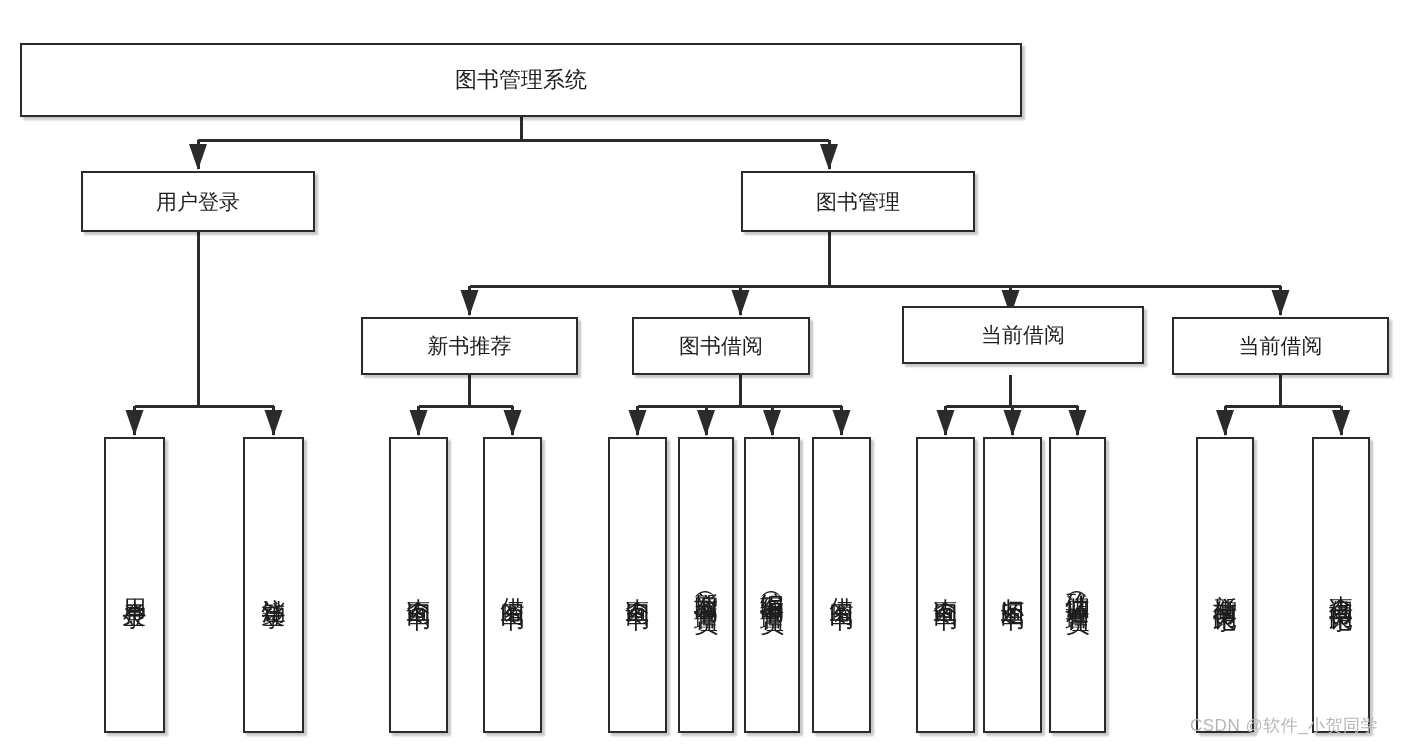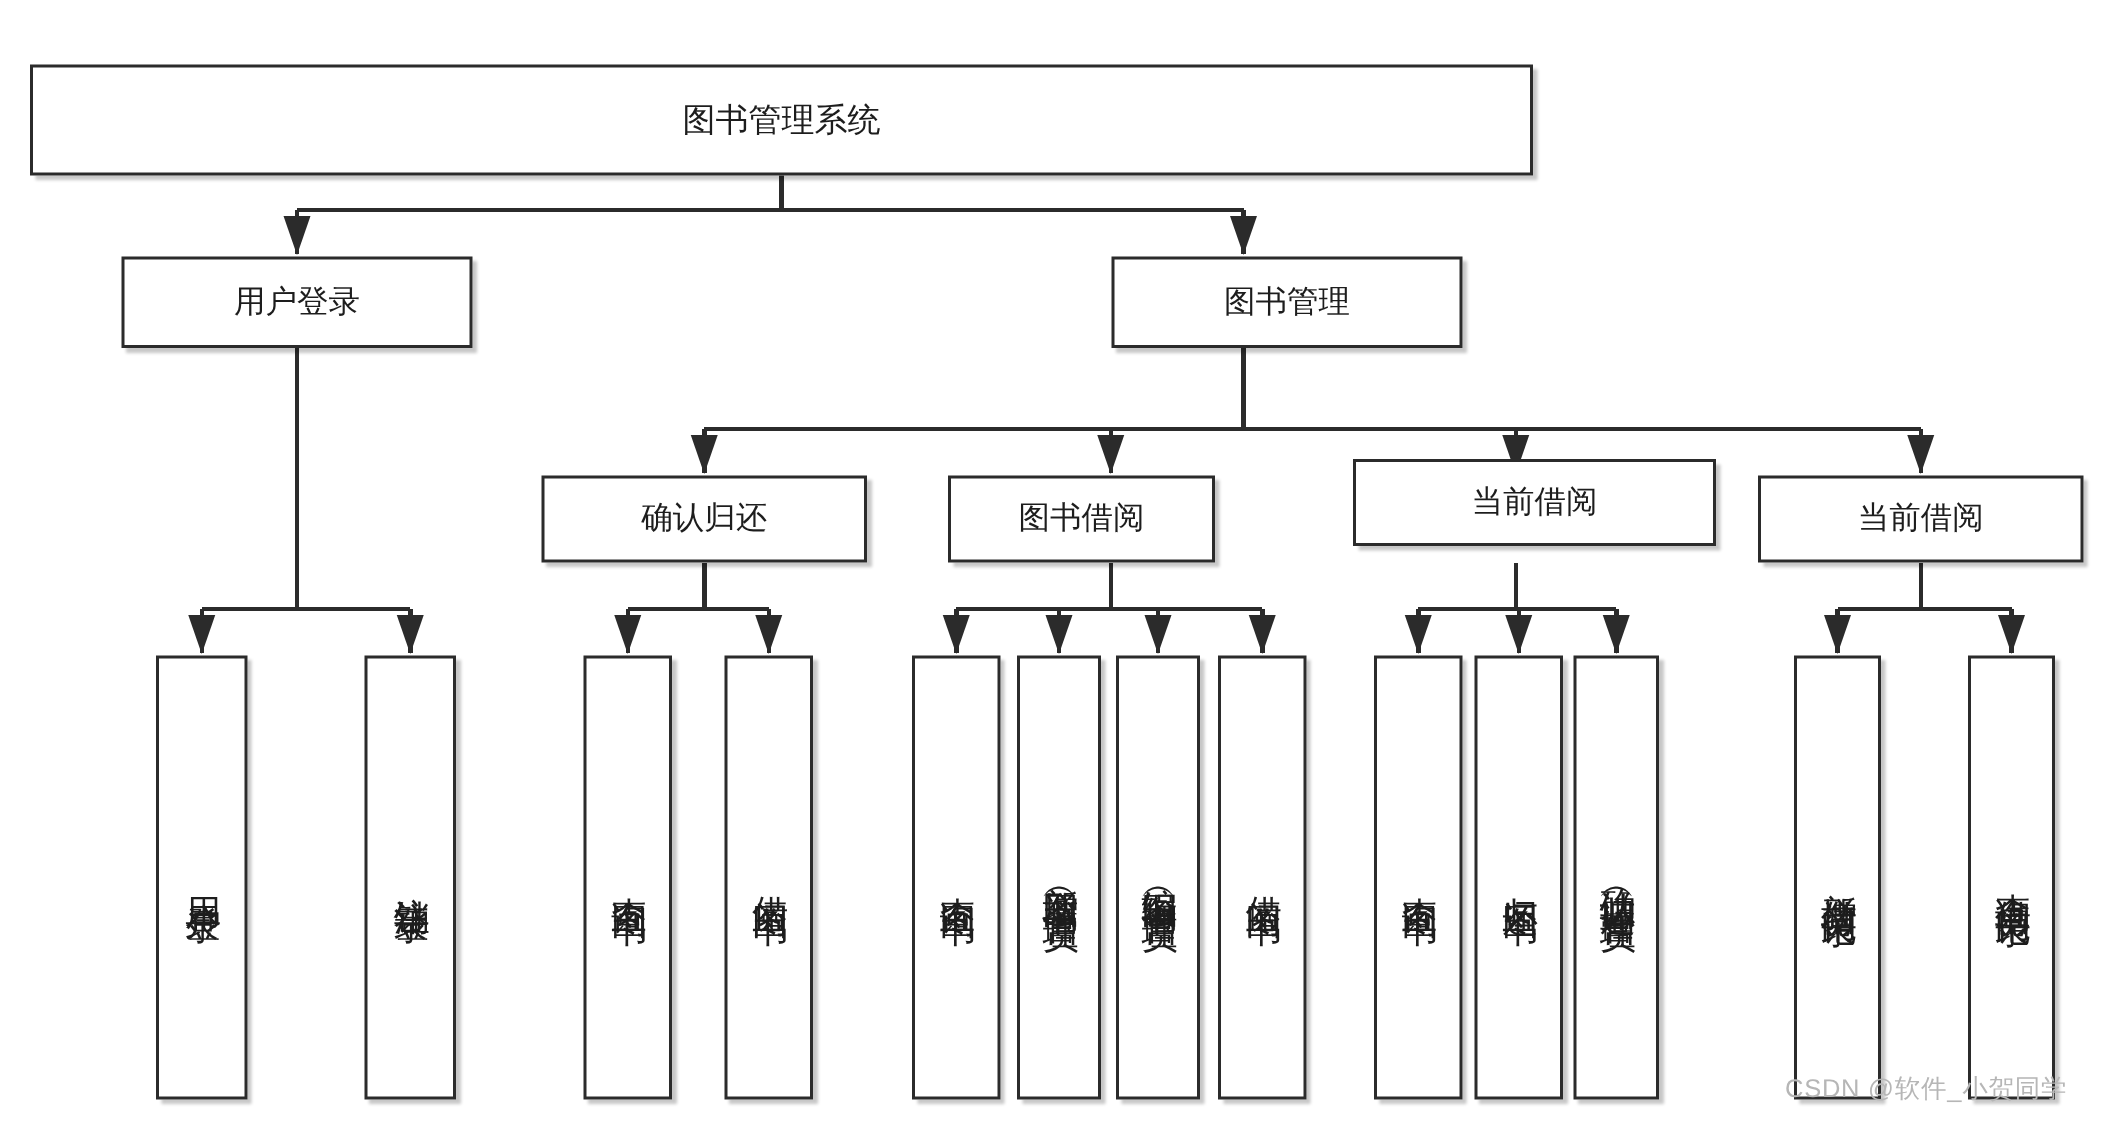--- a/index.html
+++ b/index.html
@@ -130,21 +130,21 @@
       <div class="node horiz root" style="left: 20px; top: 11px; width: 1002px; height: 74px; margin-top: 32px;">
         <span class="label">图书管理系统</span>
       </div>
       <div class="node horiz" style="left: 81px; top: 171px; width: 234px; height: 61px;">
         <span class="label">用户登录</span>
       </div>
       <div class="node horiz" style="left: 741px; top: 171px; width: 234px; height: 61px;">
         <span class="label">图书管理</span>
       </div>
       <div class="node horiz" style="left: 361px; top: 317px; width: 217px; height: 58px;">
-        <span class="label">确认归还</span>
+        <span class="label">新书推荐</span>
       </div>
       <div class="node horiz" style="left: 632px; top: 317px; width: 178px; height: 58px;">
         <span class="label">图书借阅</span>
       </div>
       <div class="node horiz" style="left: 902px; top: 306px; width: 242px; height: 58px;">
         <span class="label">当前借阅</span>
       </div>
       <div class="node horiz" style="left: 1172px; top: 317px; width: 217px; height: 58px;">
         <span class="label">当前借阅</span>
       </div>

